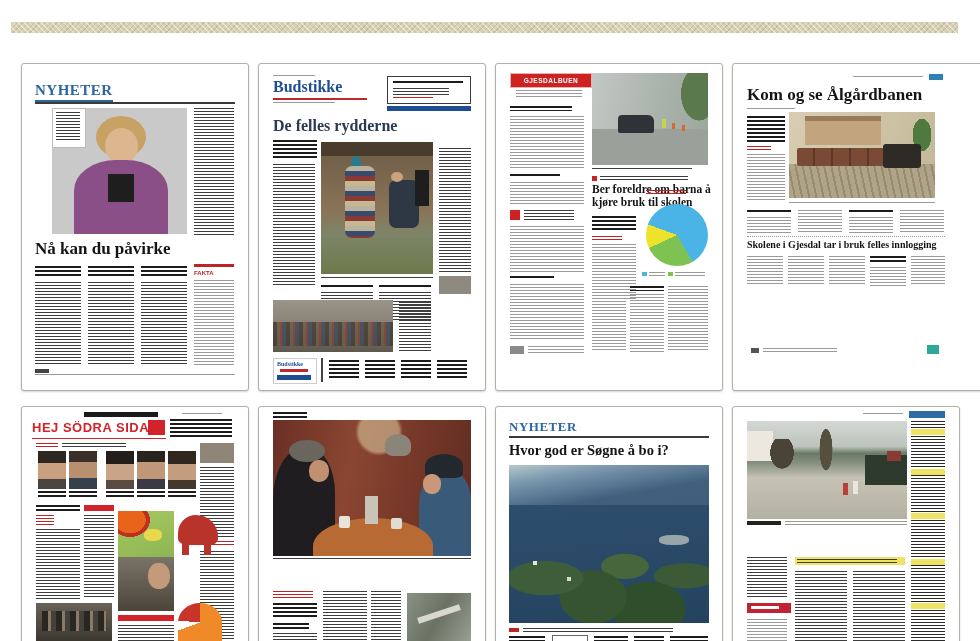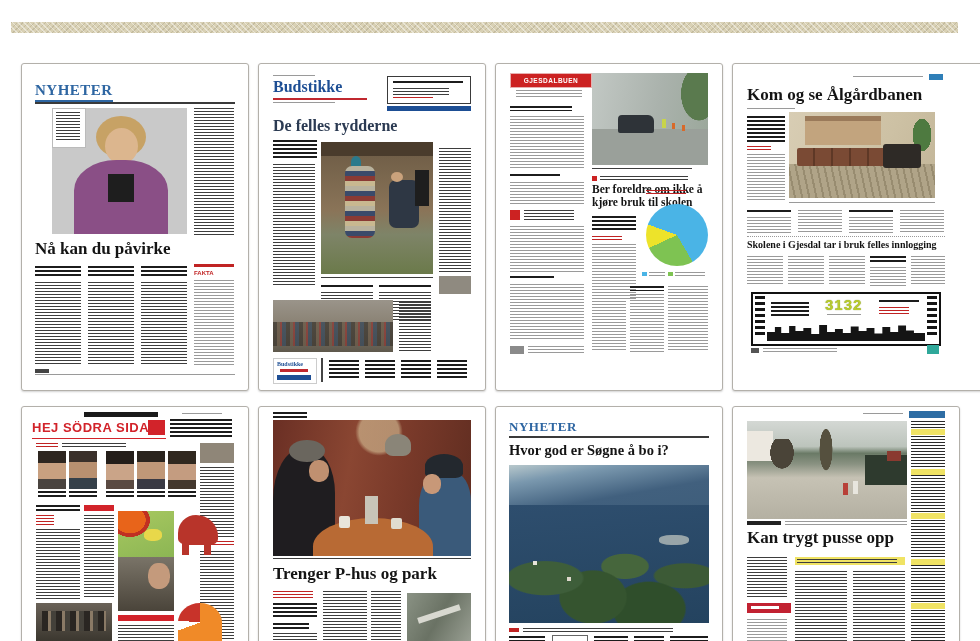--- a/index.html
+++ b/index.html
@@ -141,21 +141,21 @@
     <div class="abs" style="left:26px;top:42px;width:36px;height:18px;background:#2e3338;border-radius:4px 6px 2px 2px;"></div>
     <div class="abs" style="left:70px;top:46px;width:4px;height:9px;background:#c8d44a;"></div>
     <div class="abs" style="left:80px;top:50px;width:3px;height:6px;background:#d86a2a;"></div>
     <div class="abs" style="left:90px;top:52px;width:3px;height:6px;background:#d86a2a;"></div>
   </div>
   <div class="tx" style="left:96px;top:104px;width:100px;height:3px;"></div>
 
   <div class="abs" style="left:96px;top:112px;width:5px;height:5px;background:#cc2222;"></div>
   <div class="tx" style="left:104px;top:112px;width:88px;height:4px;"></div>
 
-  <div class="hl" style="left:96px;top:120px;font-size:11.5px;">Ber foreldre om ikke å</div>
+  <div class="hl" style="left:96px;top:120px;font-size:11.5px;">Ber foreldre om barna å</div>
   <div class="hl" style="left:96px;top:133px;font-size:11.5px;">kjøre bruk til skolen</div>
 
   <div class="txb" style="left:96px;top:152px;width:44px;height:16px;"></div>
   <div class="tx txr" style="left:96px;top:172px;width:30px;height:4px;"></div>
   <div class="tx txl" style="left:96px;top:180px;width:44px;height:56px;"></div>
 
   <div class="tx txr" style="left:150px;top:126px;width:40px;height:6px;"></div>
   <div class="pie" style="left:150px;top:140px;width:62px;height:62px;"></div>
   <div class="abs" style="left:146px;top:208px;width:5px;height:4px;background:#4ab4e6;"></div>
   <div class="tx txl" style="left:153px;top:208px;width:16px;height:4px;"></div>
@@ -198,30 +198,20 @@
   <div class="abs" style="left:14px;top:172px;width:198px;height:0;border-top:1px dotted #9a9a9a;"></div>
   <div class="hl" style="left:14px;top:176px;font-size:10px;">Skolene i Gjesdal tar i bruk felles innlogging</div>
 
   <div class="tx txl" style="left:14px;top:192px;width:36px;height:30px;"></div>
   <div class="tx txl" style="left:55px;top:192px;width:36px;height:30px;"></div>
   <div class="tx txl" style="left:96px;top:192px;width:36px;height:30px;"></div>
   <div class="txb" style="left:137px;top:192px;width:36px;height:8px;"></div>
   <div class="tx txl" style="left:137px;top:203px;width:36px;height:19px;"></div>
   <div class="tx txl" style="left:178px;top:192px;width:34px;height:30px;"></div>
 
-  <div class="abs" style="left:18px;top:228px;width:186px;height:50px;border:2px solid #111;background:#fff;">
-    <div class="adcol" style="left:2px;top:2px;height:42px;"></div>
-    <div class="adcol" style="right:2px;top:2px;height:42px;"></div>
-    <div class="txb" style="left:18px;top:8px;width:38px;height:14px;"></div>
-    <div class="abs" style="left:72px;top:2px;font-size:15px;font-weight:bold;color:#b9cc2e;text-shadow:0 0 1px #6a7a10;letter-spacing:1px;">3132</div>
-    <div class="tx txl" style="left:74px;top:20px;width:34px;height:3px;"></div>
-    <div class="txb" style="left:126px;top:6px;width:40px;height:4px;"></div>
-    <div class="tx txr" style="left:126px;top:13px;width:30px;height:8px;"></div>
-    <div class="skyline" style="left:14px;right:14px;bottom:3px;height:20px;"></div>
-  </div>
   <div class="abs" style="left:18px;top:284px;width:8px;height:5px;background:#555;"></div>
   <div class="tx txl" style="left:30px;top:284px;width:74px;height:4px;"></div>
   <div class="abs" style="left:194px;top:281px;width:12px;height:9px;background:#2fa89a;"></div>
 </div>
 
 <div class="card" style="left:21px;top:406px;">
   <div class="abs" style="left:62px;top:5px;width:74px;height:5px;background:#1a1a1a;"></div>
   <div class="tx txl" style="left:160px;top:6px;width:40px;height:3px;"></div>
 
   <div class="abs" style="left:10px;top:13px;font-size:13px;font-weight:bold;color:#d2232a;letter-spacing:.5px;white-space:nowrap;">HEJ SÖDRA SIDA N</div>
@@ -292,21 +282,20 @@
     <div class="abs" style="left:146px;top:52px;width:52px;height:84px;background:#3a5a7a;border-radius:40% 35% 0 0;"></div>
     <div class="abs" style="left:152px;top:34px;width:38px;height:24px;background:#23282e;border-radius:50% 50% 20% 20%;"></div>
     <div class="abs" style="left:150px;top:54px;width:18px;height:20px;background:#c89878;border-radius:45%;"></div>
     <div class="abs" style="left:40px;top:98px;width:120px;height:38px;background:#b86a34;border-radius:60% 60% 0 0/90% 90% 0 0;"></div>
     <div class="abs" style="left:92px;top:76px;width:13px;height:28px;background:#c8c4b8;"></div>
     <div class="abs" style="left:66px;top:96px;width:11px;height:12px;background:#e8e4da;border-radius:2px;"></div>
     <div class="abs" style="left:118px;top:98px;width:11px;height:11px;background:#e0dcd0;border-radius:2px;"></div>
   </div>
   <div class="tx" style="left:14px;top:151px;width:198px;height:3px;"></div>
 
-  <div class="hl" style="left:14px;top:158px;font-size:17px;">Trenger P-hus og park</div>
 
   <div class="tx txr" style="left:14px;top:184px;width:40px;height:8px;"></div>
   <div class="txb" style="left:14px;top:196px;width:44px;height:16px;"></div>
   <div class="txb" style="left:14px;top:216px;width:36px;height:6px;"></div>
   <div class="tx" style="left:14px;top:226px;width:44px;height:9px;"></div>
 
   <div class="tx" style="left:64px;top:184px;width:44px;height:51px;"></div>
   <div class="tx" style="left:112px;top:184px;width:30px;height:51px;"></div>
 
   <div class="ph" style="left:148px;top:186px;width:64px;height:49px;background:linear-gradient(120deg,#8a9284 0%,#6a7264 50%,#9aa094 100%);">
@@ -359,21 +348,20 @@
   <div class="abs" style="left:14px;top:114px;width:34px;height:4px;background:#222;"></div>
   <div class="tx txl" style="left:52px;top:114px;width:122px;height:4px;"></div>
 
   <div class="tx" style="left:178px;top:14px;width:34px;height:221px;color:#2a2a2a;"></div>
   <div class="abs" style="left:178px;top:22px;width:34px;height:6px;background:#f0e364;"></div>
   <div class="abs" style="left:178px;top:62px;width:34px;height:6px;background:#f0e364;"></div>
   <div class="abs" style="left:178px;top:106px;width:34px;height:6px;background:#f0e364;"></div>
   <div class="abs" style="left:178px;top:152px;width:34px;height:6px;background:#f0e364;"></div>
   <div class="abs" style="left:178px;top:196px;width:34px;height:6px;background:#f0e364;"></div>
 
-  <div class="hl" style="left:14px;top:122px;font-size:17px;">Kan trygt pusse opp</div>
 
   <div class="tx" style="left:14px;top:150px;width:40px;height:40px;"></div>
   <div class="abs" style="left:14px;top:196px;width:44px;height:10px;background:#c22232;">
     <div class="abs" style="left:4px;top:3px;width:28px;height:3px;background:#fff;"></div>
   </div>
   <div class="tx txl" style="left:14px;top:212px;width:40px;height:23px;"></div>
 
   <div class="abs" style="left:62px;top:150px;width:110px;height:8px;background:#f0e364;">
     <div class="tx" style="left:2px;top:2px;width:100px;height:4px;"></div>
   </div>

